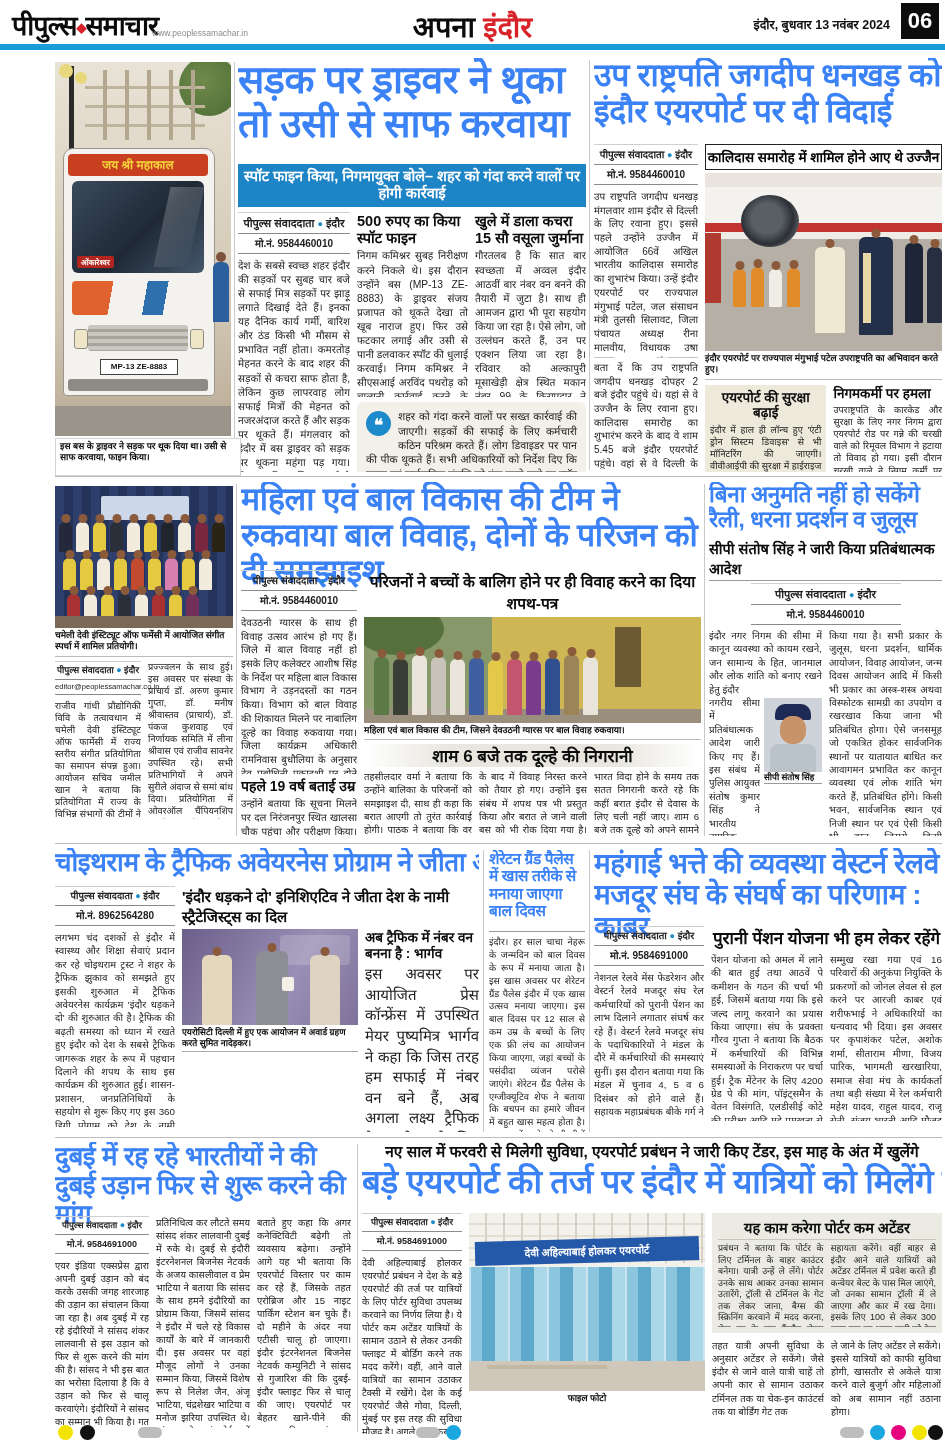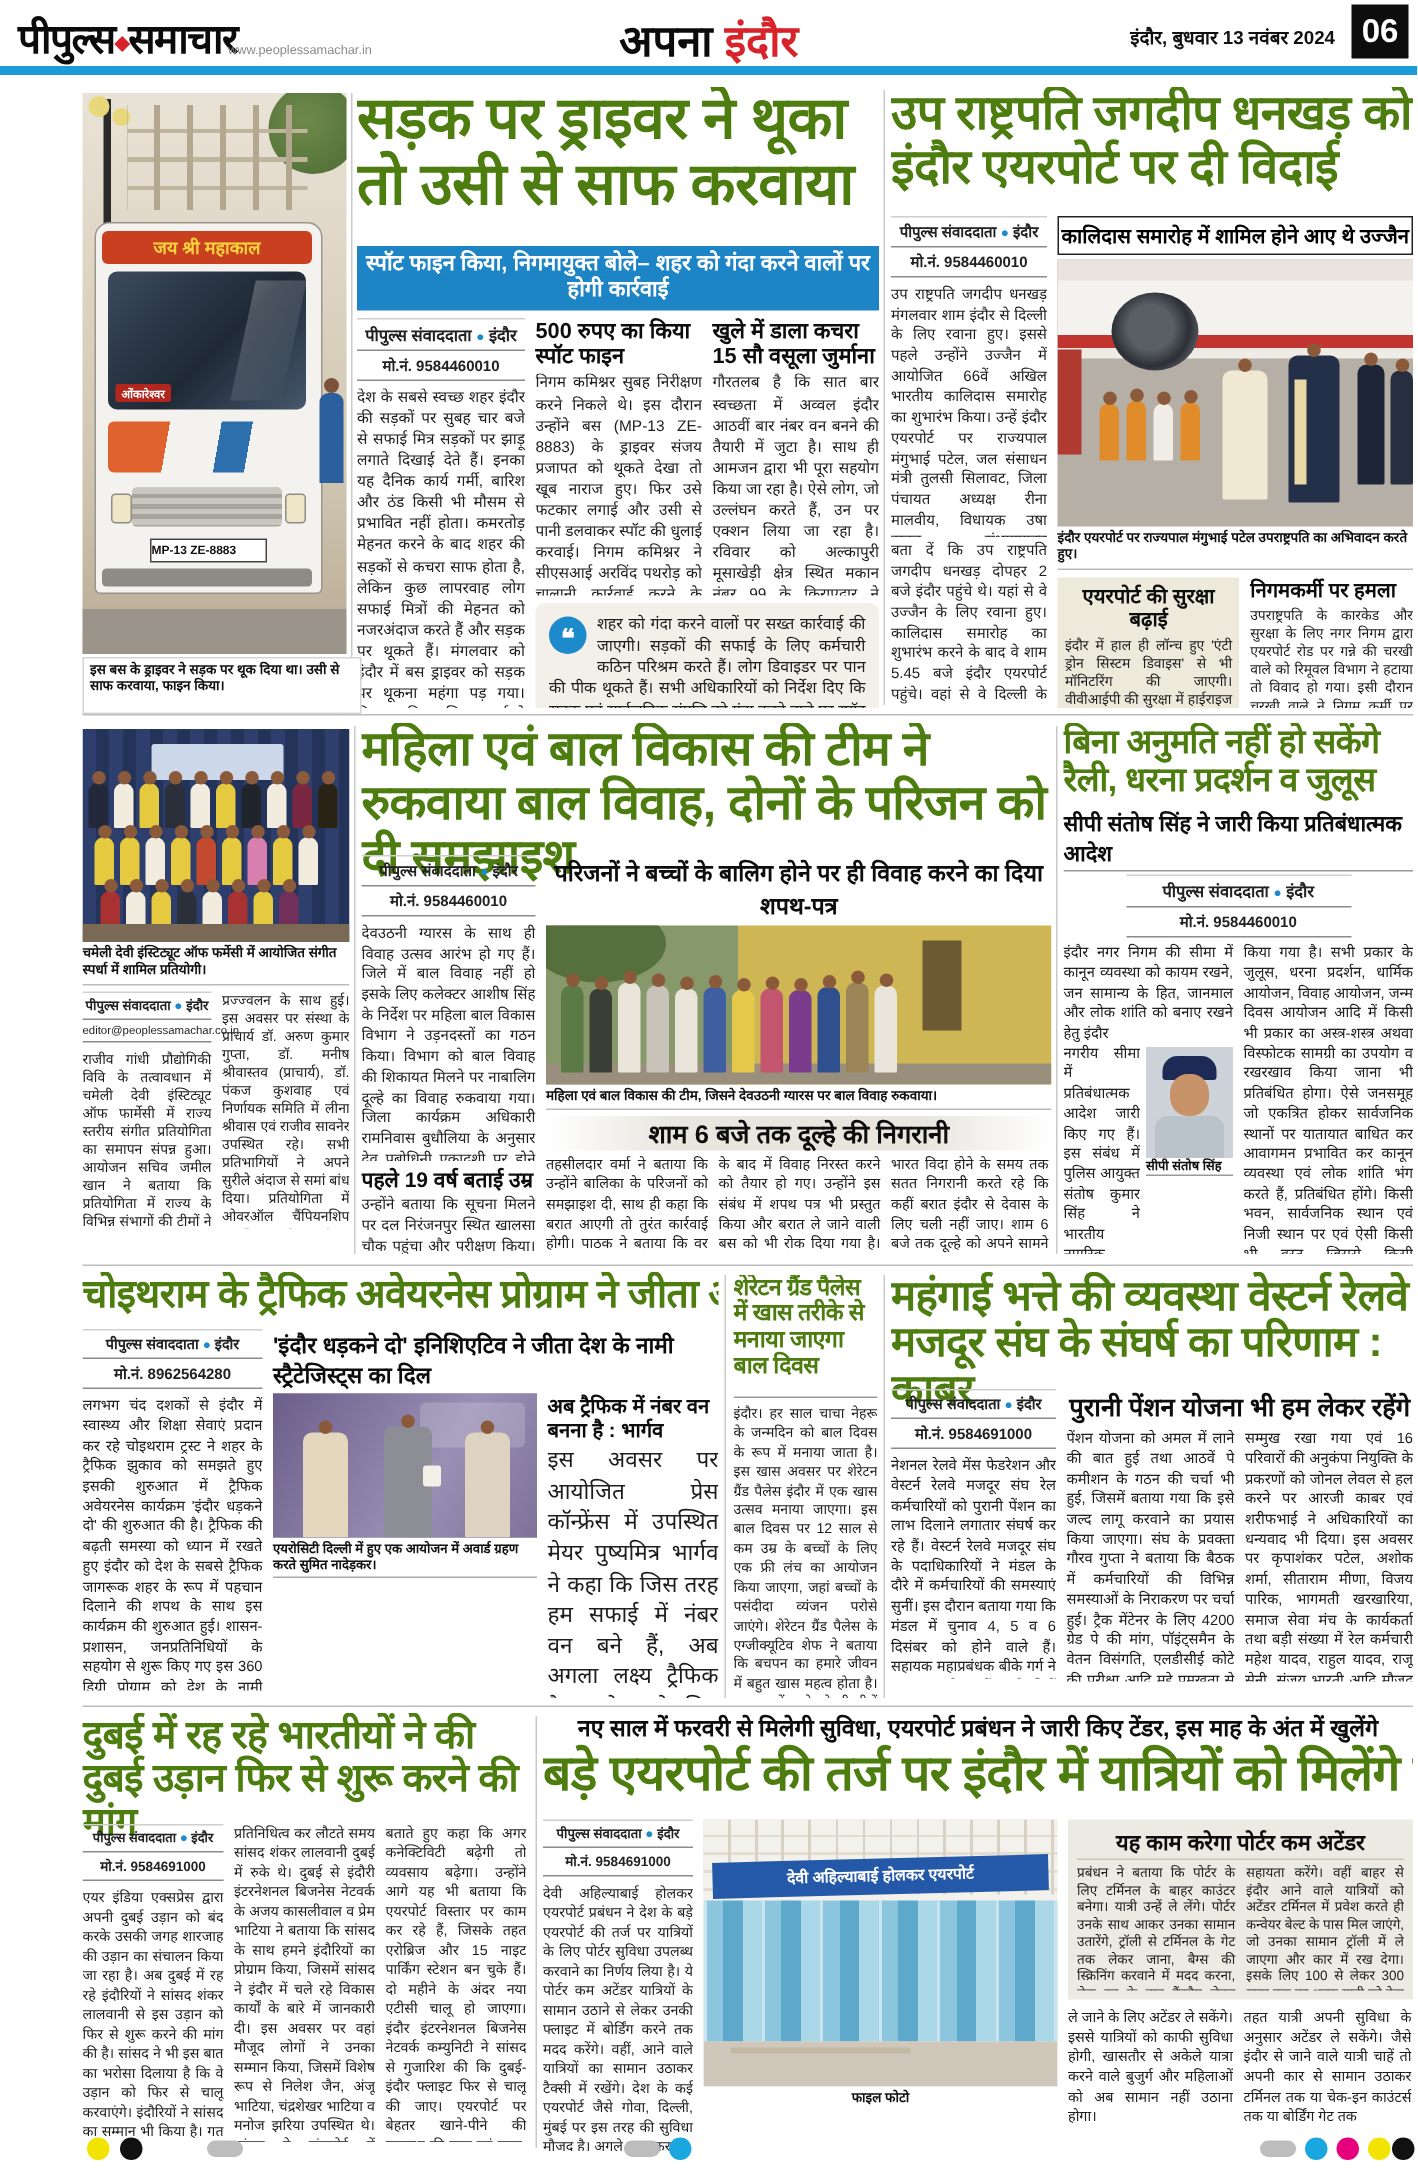--- a/index.html
+++ b/index.html
@@ -1,19 +1,19 @@
 <!DOCTYPE html>
 <html><head>
 <meta charset="utf-8">
 <style>
   html,body{margin:0;padding:0;background:#ffffff;}
   body{font-family:"Liberation Sans",sans-serif;}
   .page{position:relative;width:945px;height:1445px;background:#fff;overflow:hidden;}
   .art{position:absolute;overflow:hidden;}
-  .hl{font-weight:700;color:#4d7c0f;line-height:1.12;letter-spacing:-0.4px;}
+  .hl{font-weight:700;color:#3b82f6;line-height:1.12;letter-spacing:-0.4px;}
   .body-t{font-size:10.3px;line-height:1.37;text-align:justify;color:#1d1d1d;}
   .colhead{font-weight:700;font-size:14.5px;line-height:1.16;color:#0d0d0d;margin:1px 0 3px;}
   .byl{text-align:center;font-size:11px;font-weight:700;border-bottom:1px solid #8a8a8a;border-top:1px solid #cfcfcf;padding:2px 0 3px;color:#222;white-space:nowrap;overflow:hidden;}
   .byl .dot{color:#1d8bcb;font-size:9px;}
   .phone{text-align:center;font-size:10px;font-weight:700;border-bottom:1px solid #8a8a8a;padding:2px 0 3px;color:#222;margin-bottom:5px;}
   .cap{font-weight:700;font-size:9.5px;line-height:1.25;color:#111;}
   .flexr{display:flex;gap:7px;}
   .strapblue{background:#1d84c6;color:#fff;font-weight:700;text-align:center;font-size:14.5px;line-height:1.2;padding:4px 2px;}
   .strapbold{font-weight:700;color:#0d0d0d;text-align:center;}
   .vline{position:absolute;width:1px;background:#c9c9c9;}
@@ -101,21 +101,21 @@
       <div style="position:absolute;left:8px;top:32px;width:132px;height:92px;background:linear-gradient(135deg,#3b4a5c 0%,#1f2936 55%,#46586c 100%);border-radius:6px;">
         <div style="position:absolute;left:5px;bottom:5px;background:#b3261e;color:#fff;font-size:7.5px;font-weight:700;padding:1px 4px;border-radius:2px;">
           <span>ओंकारेश्वर</span>
         </div>
         <div style="position:absolute;right:8px;top:6px;width:34px;height:80px;background:linear-gradient(120deg,rgba(255,255,255,0.25),rgba(255,255,255,0));transform:skewX(-12deg);"></div>
       </div>
       <div style="position:absolute;left:8px;top:132px;width:132px;height:34px;background:linear-gradient(100deg,#e0622e 0 30%,#f4f2ee 30% 55%,#2e6fae 55% 70%,#f4f2ee 70%);border-radius:4px;"></div>
       <div style="position:absolute;left:24px;top:176px;width:100px;height:26px;background:repeating-linear-gradient(180deg,#c9c6bf 0 4px,#a7a49c 4px 7px);border-radius:3px;"></div>
       <div style="position:absolute;left:10px;top:180px;width:12px;height:18px;background:#efe6c8;border:1px solid #8f8c84;border-radius:3px;"></div>
       <div style="position:absolute;right:10px;top:180px;width:12px;height:18px;background:#efe6c8;border:1px solid #8f8c84;border-radius:3px;"></div>
-      <div style="position:absolute;left:36px;top:210px;width:76px;height:14px;background:#fff;border:1px solid #444;color:#111;font-size:8px;font-weight:700;text-align:left;line-height:13px;">
+      <div style="position:absolute;left:36px;top:210px;width:76px;height:14px;background:#fff;border:1px solid #444;color:#111;font-size:8px;font-weight:700;text-align:center;line-height:13px;">
         <span>MP-13 ZE-8883</span>
       </div>
       <div style="position:absolute;left:4px;bottom:4px;width:140px;height:12px;background:#8e8b84;border-radius:3px;"></div>
     </div>
     <div style="position:absolute;right:2px;top:200px;width:16px;height:60px;background:#2b5f9e;border-radius:6px 6px 0 0;"></div>
     <div style="position:absolute;right:5px;top:190px;width:10px;height:10px;border-radius:50%;background:#7c523a;"></div>
     <div style="position:absolute;left:0;bottom:0;width:176px;height:30px;background:#9a948a;"></div>
   </div>
   <div class="art cap" style="left:55px;top:438px;width:176px;height:32px;background:#fff;border:1px solid #d4d4d4;padding:2px 4px;font-size:9px;">
     <span>इस बस के ड्राइवर ने सड़क पर थूक दिया था। उसी से साफ करवाया, फाइन किया।</span>
@@ -338,22 +338,22 @@
       </div>
       <div style="width:230px;">
         <div style="background:#ecebe3;padding:4px 6px 6px;">
           <div class="strapbold" style="font-size:14.5px;border-bottom:1px solid #c9c5b8;padding-bottom:2px;margin-bottom:3px;">यह काम करेगा पोर्टर कम अटेंडर</div>
           <div class="flexr">
             <div class="body-t clip" style="width:108px;height:84px;font-size:9px;line-height:1.28;">प्रबंधन ने बताया कि पोर्टर के लिए टर्मिनल के बाहर काउंटर बनेगा। यात्री उन्हें ले लेंगे। पोर्टर उनके साथ आकर उनका सामान उतारेंगे, ट्रॉली से टर्मिनल के गेट तक लेकर जाना, बैग्स की स्क्रिनिंग करवाने में मदद करना, चेक इन के बाद हैंडबैग लेकर बोर्डिंग गेट तक छोड़ने में</div>
             <div class="body-t clip" style="width:108px;height:84px;font-size:9px;line-height:1.28;">सहायता करेंगे। वहीं बाहर से इंदौर आने वाले यात्रियों को अटेंडर टर्मिनल में प्रवेश करते ही कन्वेयर बेल्ट के पास मिल जाएंगे, जो उनका सामान ट्रॉली में ले जाएगा और कार में रख देगा। इसके लिए 100 से लेकर 300 रुपए तक का शुल्क यात्री को देना होगा।</div>
           </div>
         </div>
         <div class="flexr" style="margin-top:6px;">
+          <div class="body-t clip" style="width:112px;height:88px;font-size:9.6px;">तहत यात्री अपनी सुविधा के अनुसार अटेंडर ले सकेंगे। जैसे इंदौर से जाने वाले यात्री चाहें तो अपनी कार से सामान उठाकर टर्मिनल तक या चेक-इन काउंटर्स तक या बोर्डिंग गेट तक</div>
           <div class="body-t clip" style="width:110px;height:88px;font-size:9.6px;">ले जाने के लिए अटेंडर ले सकेंगे। इससे यात्रियों को काफी सुविधा होगी, खासतौर से अकेले यात्रा करने वाले बुजुर्ग और महिलाओं को अब सामान नहीं उठाना होगा।</div>
-          <div class="body-t clip" style="width:112px;height:88px;font-size:9.6px;">तहत यात्री अपनी सुविधा के अनुसार अटेंडर ले सकेंगे। जैसे इंदौर से जाने वाले यात्री चाहें तो अपनी कार से सामान उठाकर टर्मिनल तक या चेक-इन काउंटर्स तक या बोर्डिंग गेट तक</div>
         </div>
       </div>
     </div>
   </div>
 
   <div>
     <div class="regdot" style="left:58px;top:1425px;background:#f2e400;"></div>
     <div class="regdot" style="left:80px;top:1425px;background:#111;"></div>
     <div class="regoval" style="left:138px;top:1427px;"></div>
     <div class="regoval" style="left:416px;top:1427px;"></div>

